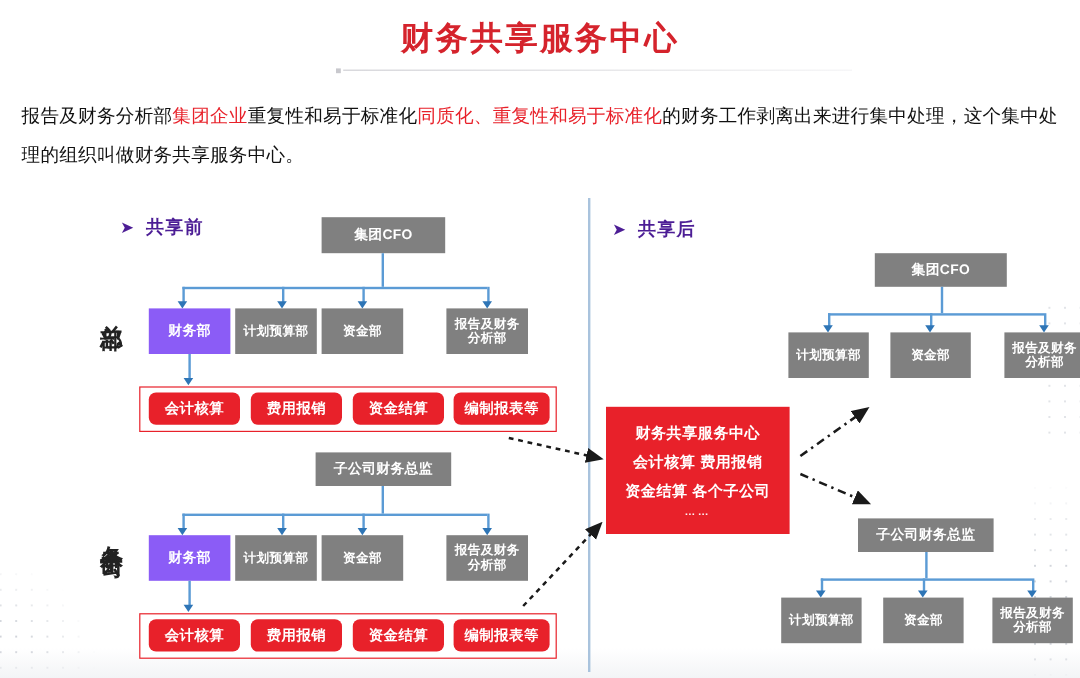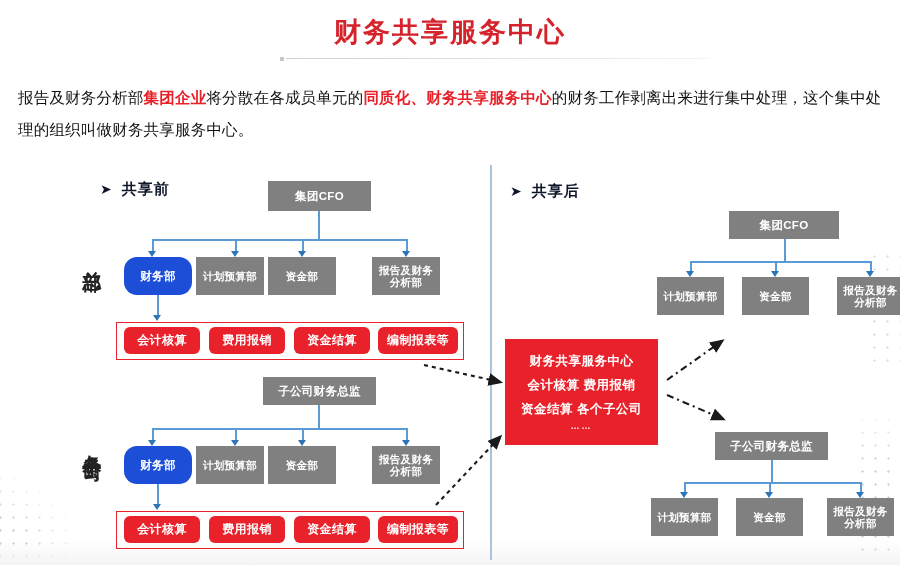--- a/index.html
+++ b/index.html
@@ -36,37 +36,37 @@
   .divider{position:absolute;left:280px;top:57px;width:430px;height:3px;}
   .divider .bar{position:absolute;left:6px;top:1px;width:424px;height:1px;
     background:linear-gradient(to right,#cfcfd4,#e8e8ea 70%,#f4f4f6);}
   .divider .dot{position:absolute;left:0;top:0;width:4px;height:4px;background:#c8c8cd;}
 
   
   .para{
     position:absolute;left:18px;top:82px;width:866px;
     font-size:15.5px;color:#111;line-height:32px;letter-spacing:.2px;
   }
-  .para .hl{color:#e8212a;font-weight:bold;}
+  .para .hl{color:#e8212a;font-weight:normal;}
 
   
   .vdivider{position:absolute;left:490px;top:165px;width:1.5px;height:395px;background:#a9c3dd;}
 
-  .sec-head{position:absolute;font-size:15px;font-weight:bold;color:#0f172a;letter-spacing:1px;}
+  .sec-head{position:absolute;font-size:15px;font-weight:bold;color:#4c1d95;letter-spacing:1px;}
   .sec-head .mk{display:inline-block;margin-right:9px;font-size:14px;}
 
   
   .box{
     position:absolute;background:#808080;color:#ffffff;
     display:flex;align-items:center;justify-content:center;text-align:center;
     font-size:11.5px;font-weight:bold;line-height:13px;letter-spacing:.3px;
     box-sizing:border-box;padding:1px 2px;
   }
   .box.sm{font-size:10.5px;line-height:12px;}
-  .box.red{background:#1d4ed8;border-radius:13px;}
+  .box.red{background:#8b5cf6;}
 
   
   .ln{position:absolute;background:#5b9bd5;}
   .lnv{width:1.6px;}
   .lnh{height:1.6px;}
   .arw{position:absolute;width:0;height:0;
     border-left:4.5px solid transparent;border-right:4.5px solid transparent;
     border-top:6px solid #2e75b6;}
 
   
@@ -101,21 +101,21 @@
   <div class="dots dots-tr"></div>
   <div class="bottom-fade"></div>
 
   <div class="title">财务共享服务中心</div>
   <div class="divider">
     <div class="dot"></div>
     <div class="bar"></div>
   </div>
 
   <div class="para">
-    <span>报告及财务分析部</span><span class="hl">集团企业</span><span>将分散在各成员单元的</span><span class="hl">同质化、财务共享服务中心</span><span>的财务工作剥离出来进行集中处理，这个集中处理的组织叫做财务共享服务中心。</span>
+    <span>报告及财务分析部</span><span class="hl">集团企业</span><span>重复性和易于标准化</span><span class="hl">同质化、重复性和易于标准化</span><span>的财务工作剥离出来进行集中处理，这个集中处理的组织叫做财务共享服务中心。</span>
   </div>
 
   <div class="vdivider"></div>
 
   <div class="sec-head" style="left:100px;top:180px;">
     <span class="mk">➤</span><span>共享前</span>
   </div>
 
   <div class="vlabel" style="left:80px;top:255px;">总部</div>
   <div class="vlabel" style="left:80px;top:440px;">各个子公司</div>

